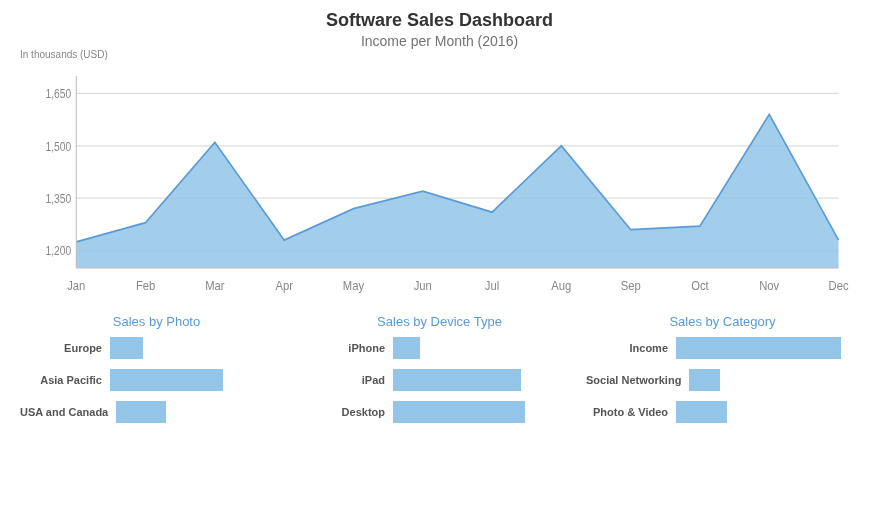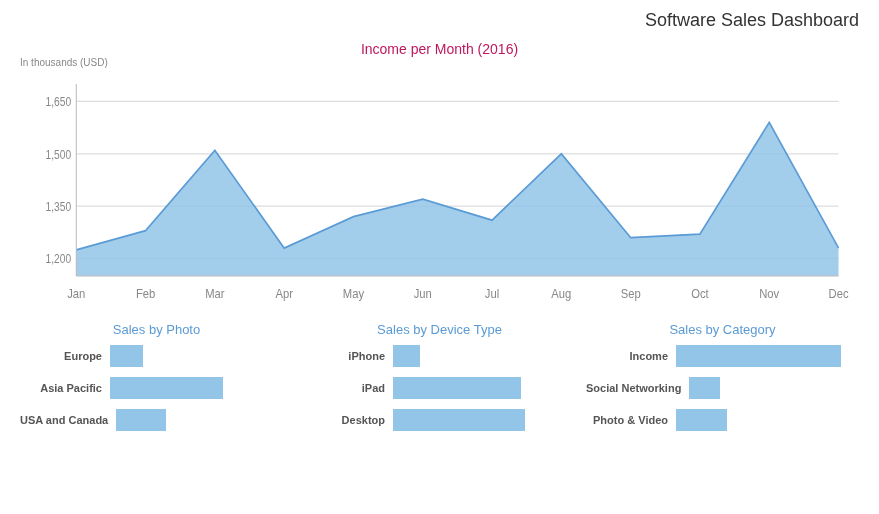--- a/index.html
+++ b/index.html
@@ -11,30 +11,30 @@
       overflow: hidden;
     }
     .dashboard {
       width: 879px;
       height: 514px;
       padding: 10px 20px;
       display: flex;
       flex-direction: column;
     }
     .main-title {
-      text-align: right;
+      text-align: center;
       font-size: 18px;
-      font-weight: normal;
+      font-weight: bold;
       color: #333;
-      margin-bottom: 10px;
+      margin-bottom: 2px;
     }
     .chart-title {
       text-align: center;
       font-size: 14px;
-      color: #be185d;
+      color: #737373;
       font-weight: normal;
     }
     .chart-subtitle {
       text-align: left;
       font-size: 10px;
       color: #888;
       margin-bottom: 4px;
     }
     .area-chart-container {
       position: relative;

